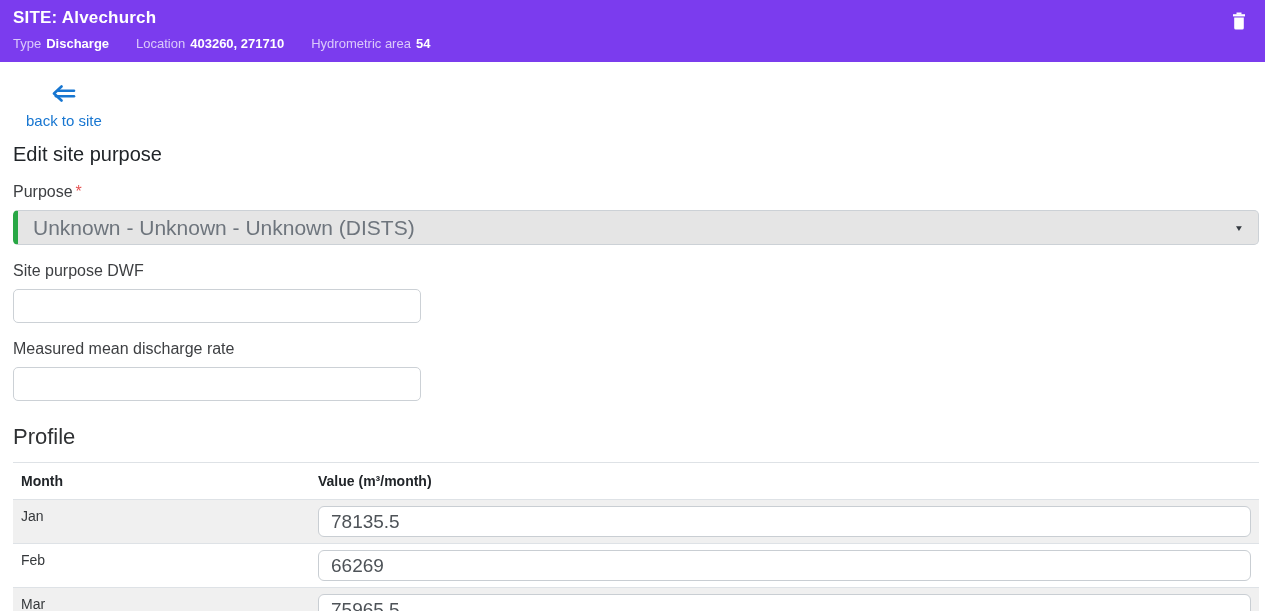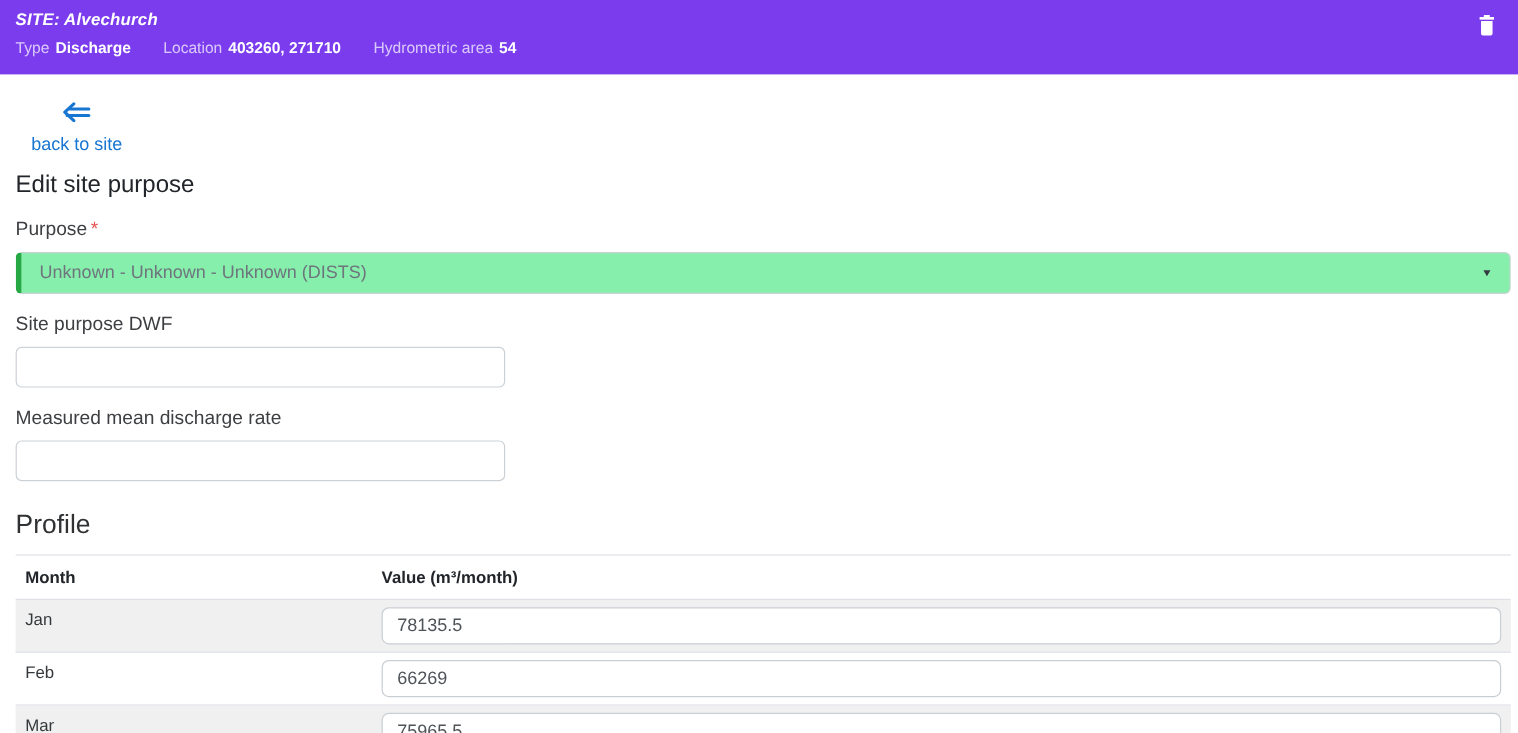--- a/index.html
+++ b/index.html
@@ -11,21 +11,21 @@
   }
 
   
   .app-header {
     position: relative;
     height: 62px;
     background: #7b3cee;
     color: #fff;
     padding: 8px 16px 0 13px;
   }
-  .site-title { font-size: 14px; font-weight: 700; letter-spacing: 0.2px; font-style: italic; }
+  .site-title { font-size: 17px; font-weight: 700; letter-spacing: 0.2px; }
   .meta-row { margin-top: 8px; font-size: 13px; display: flex; gap: 27px; align-items: baseline; }
   .meta-item { white-space: nowrap; }
   .meta-label { color: rgba(255,255,255,0.72); margin-right: 5px; font-weight: 400; }
   .meta-value { color: #fff; font-weight: 700; }
   .delete-btn {
     position: absolute; top: 9px; right: 15px;
     background: none; border: none; cursor: pointer;
     padding: 3px; line-height: 0;
   }
 
@@ -43,22 +43,22 @@
 
   .field-label { font-size: 16px; color: #3d3f42; margin-top: 17px; }
   .required-marker { color: #e55353; margin-left: 3px; }
 
   .select-wrap { position: relative; margin-top: 9px; }
   .select-box {
     width: 100%; height: 35px;
     border: 1px solid #ccd1d6;
     border-left: 5px solid #28a745;
     border-radius: 5px;
-    background: #86efac;
-    color: #6e757d; font-size: 15px;
+    background: #e5e5e5;
+    color: #6e757d; font-size: 21px;
     line-height: 33px; padding-left: 15px;
     cursor: pointer;
     user-select: none;
   }
   .caret {
     position: absolute; right: 15px; top: 50%;
     transform: translateY(-50%) scaleY(0.85);
     font-size: 10px; color: #343a40; pointer-events: none;
   }
 
@@ -88,21 +88,21 @@
   .profile-table td {
     padding: 6px 8px;
     border-top: 1px solid #dee2e6;
     color: #35383b; vertical-align: middle;
   }
   .profile-table tbody tr:nth-child(odd) { background: #f0f0f0; }
   .profile-table td.month-col { padding-top: 8px; vertical-align: top; }
   .cell-input {
     width: 100%; height: 31px;
     border: 1px solid #c9ced3; border-radius: 6px;
-    padding: 0 12px; font-size: 15px; color: #4e5358;
+    padding: 0 12px; font-size: 19px; color: #4e5358;
     background: #fff; outline: none;
     font-family: "Liberation Sans", sans-serif;
   }
 </style>
 </head>
 <body>
 
 <header class="app-header">
   <div class="site-title">SITE: Alvechurch</div>
   <div class="meta-row">

